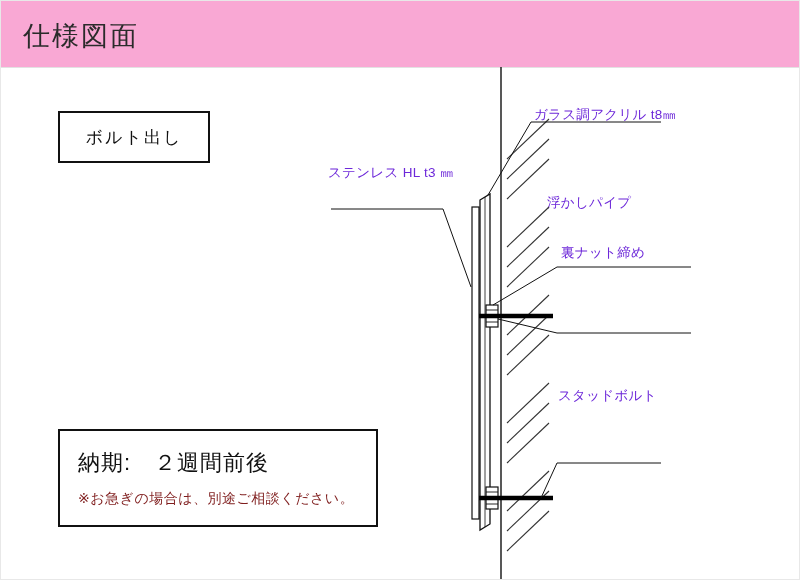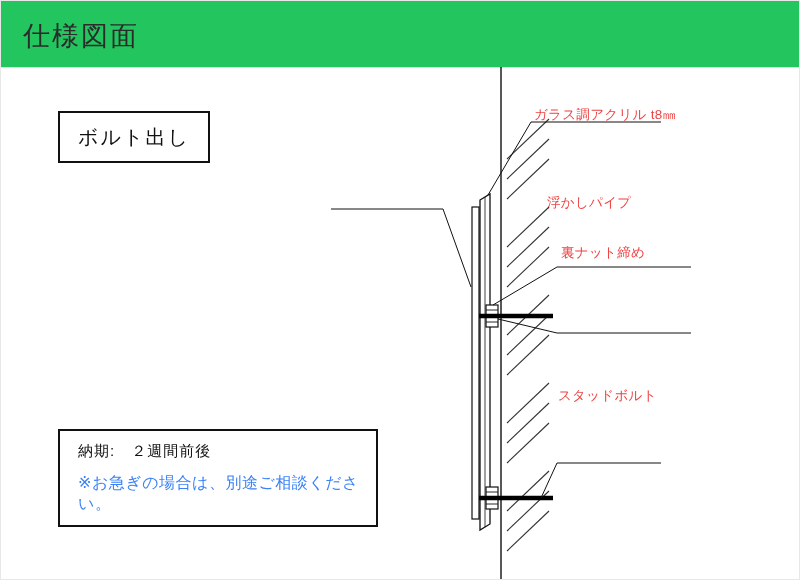--- a/index.html
+++ b/index.html
@@ -21,21 +21,21 @@
     box-sizing: border-box;
   }
 
   
   .header-band {
     position: absolute;
     left: 0;
     top: 0;
     width: 800px;
     height: 66px;
-    background: #22c55e;
+    background: #f9a8d4;
     border-bottom: 1px solid #e2e2e2;
   }
   .header-title {
     position: absolute;
     left: 22px;
     top: 17px;
     font-size: 27px;
     letter-spacing: 2px;
     color: #2b2b2b;
     font-weight: 400;
@@ -51,62 +51,62 @@
     align-items: center;
     justify-content: center;
   }
   #title-box {
     left: 57px;
     top: 110px;
     width: 152px;
     height: 52px;
   }
   #title-box .box-text {
-    font-size: 20px;
+    font-size: 17px;
     letter-spacing: 2px;
     color: #111;
   }
 
   #delivery-box {
     left: 57px;
     top: 428px;
     width: 320px;
     height: 98px;
     flex-direction: column;
     align-items: flex-start;
     justify-content: center;
     padding-left: 18px;
   }
   #delivery-box .delivery-main {
-    font-size: 15px;
+    font-size: 22px;
     letter-spacing: 1px;
     color: #111;
     margin-bottom: 12px;
   }
   #delivery-box .delivery-note {
-    font-size: 16px;
+    font-size: 14px;
     letter-spacing: 0.5px;
-    color: #3b82f6;
+    color: #7f1d1d;
   }
 
   
   #drawing {
     position: absolute;
     left: 0;
     top: 66px;
     width: 800px;
     height: 514px;
   }
 
   
   .callout {
     position: absolute;
     font-size: 13.5px;
     line-height: 1.5;
-    color: #ef4444;
+    color: #6d28d9;
     white-space: nowrap;
     letter-spacing: 0.3px;
   }
   #lbl-acrylic   { left: 533px; top: 104px; }
   #lbl-stainless { left: 327px; top: 162px; }
   #lbl-pipe      { left: 546px; top: 192px; }
   #lbl-nut       { left: 560px; top: 242px; }
   #lbl-stud      { left: 557px; top: 385px; text-align: right; }
 </style>
 </head>
@@ -122,20 +122,21 @@
     <span class="box-text">ボルト出し</span>
   </div>
 
   <div class="label-box" id="delivery-box">
     <span class="delivery-main">納期:　２週間前後</span>
     <span class="delivery-note">※お急ぎの場合は、別途ご相談ください。</span>
   </div>
 
   <div class="callout" id="lbl-acrylic">ガラス調アクリル t8㎜</div>
   <div class="callout" id="lbl-stainless">
+    <div>ステンレス HL t3 ㎜</div>
   </div>
   <div class="callout" id="lbl-pipe">浮かしパイプ</div>
   <div class="callout" id="lbl-nut">裏ナット締め</div>
   <div class="callout" id="lbl-stud">スタッドボルト</div>
 
   <svg id="drawing" viewBox="0 0 800 514">
     <g stroke="#111" fill="none" stroke-width="1.2">
 
       <line x1="500" y1="0" x2="500" y2="514" stroke-width="1.4"></line>
 

